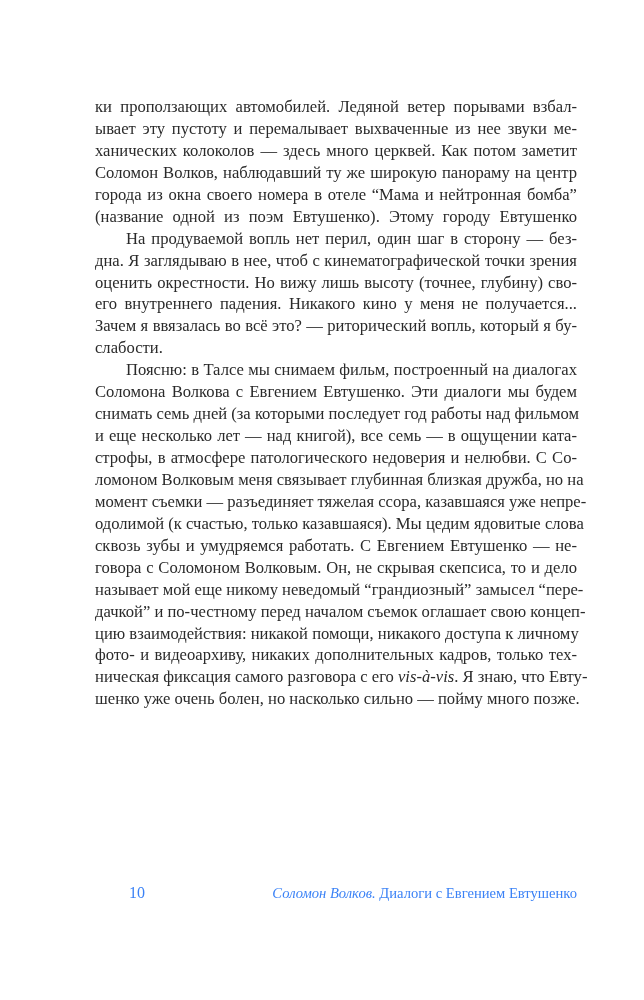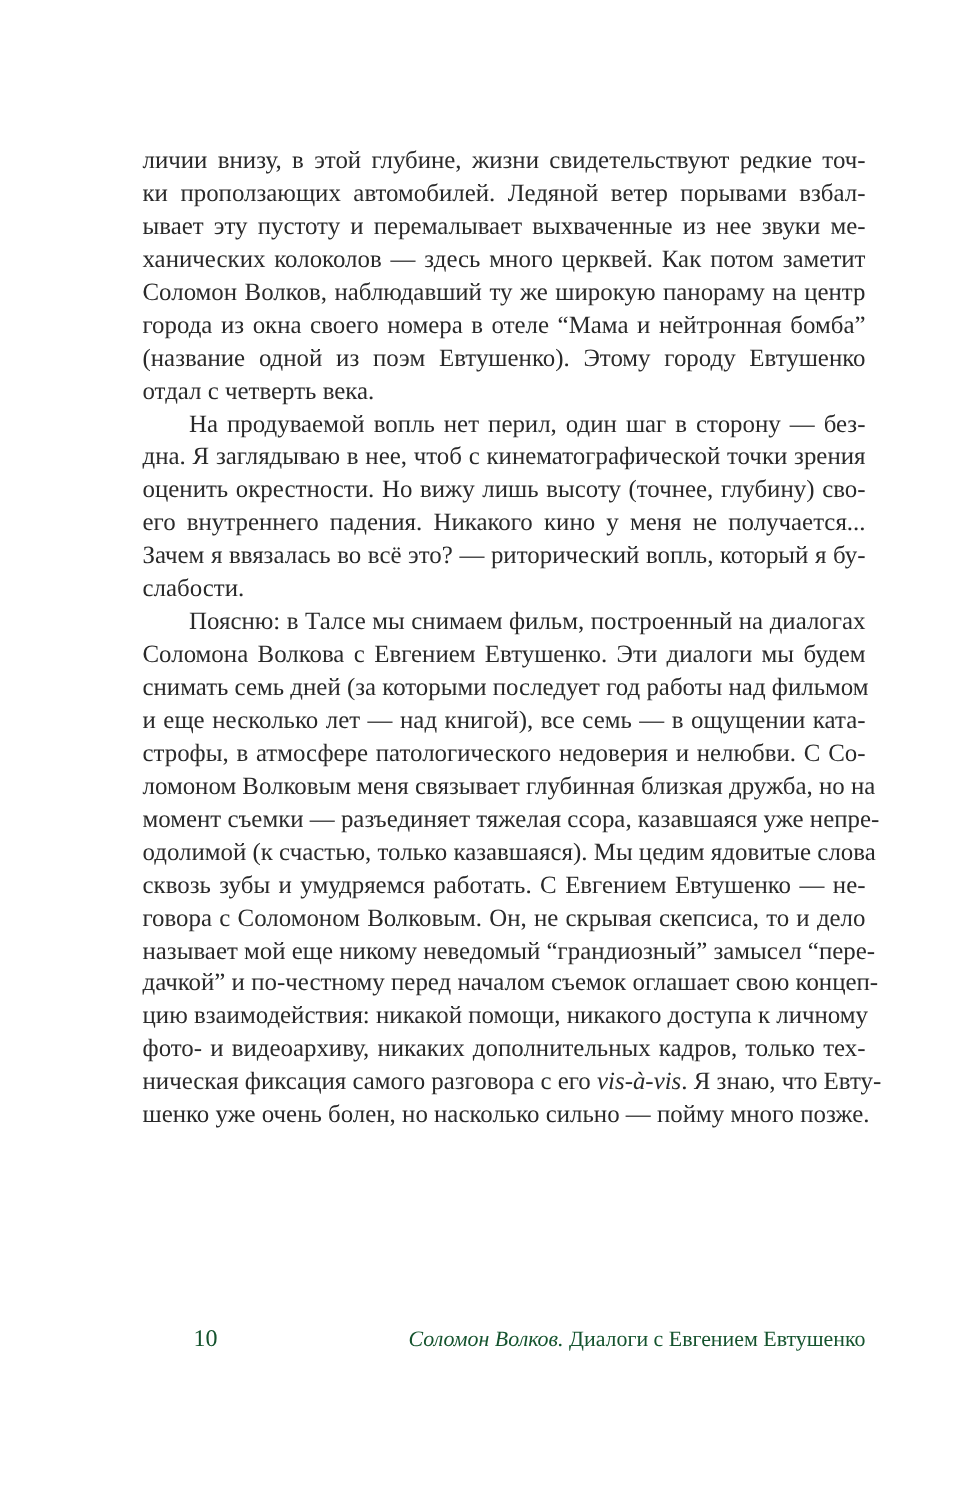--- a/index.html
+++ b/index.html
@@ -14,38 +14,36 @@
   }
   .line {
     display: block; height: 21.95px; white-space: nowrap;
     text-align: justify; text-align-last: justify;
   }
   .line.last { text-align-last: left; }
   .line.indent { padding-left: 31px; }
   .it { font-style: italic; }
   .footer {
     position: absolute; left: 95px; top: 882px; width: 482px; height: 24px;
-    font-family: "Liberation Serif", "DejaVu Serif", serif; color: #14532d;
+    font-family: "Liberation Serif", "DejaVu Serif", serif; color: #3b82f6;
   }
   .page-number { position: absolute; left: 34px; top: 2px; font-size: 16px; }
   .running-title { position: absolute; right: 0; top: 3px; font-size: 14.6px; white-space: nowrap; }
 </style>
 </head>
 <body>
 
 <div class="page">
   <div class="text-block">
-    <span class="line">личии внизу, в этой глубине, жизни свидетельствуют редкие точ-</span>
     <span class="line">ки проползающих автомобилей. Ледяной ветер порывами взбал-</span>
     <span class="line">ывает эту пустоту и перемалывает выхваченные из нее звуки ме-</span>
     <span class="line">ханических колоколов — здесь много церквей. Как потом заметит</span>
     <span class="line">Соломон Волков, наблюдавший ту же широкую панораму на центр</span>
     <span class="line">города из окна своего номера в отеле “Мама и нейтронная бомба”</span>
     <span class="line">(название одной из поэм Евтушенко). Этому городу Евтушенко</span>
-    <span class="line last">отдал с четверть века.</span>
     <span class="line indent">На продуваемой вопль нет перил, один шаг в сторону — без-</span>
     <span class="line">дна. Я заглядываю в нее, чтоб с кинематографической точки зрения</span>
     <span class="line">оценить окрестности. Но вижу лишь высоту (точнее, глубину) сво-</span>
     <span class="line">его внутреннего падения. Никакого кино у меня не получается...</span>
     <span class="line">Зачем я ввязалась во всё это? — риторический вопль, который я бу-</span>
     <span class="line last">слабости.</span>
     <span class="line indent">Поясню: в Талсе мы снимаем фильм, построенный на диалогах</span>
     <span class="line">Соломона Волкова с Евгением Евтушенко. Эти диалоги мы будем</span>
     <span class="line">снимать семь дней (за которыми последует год работы над фильмом</span>
     <span class="line">и еще несколько лет — над книгой), все семь — в ощущении ката-</span>

